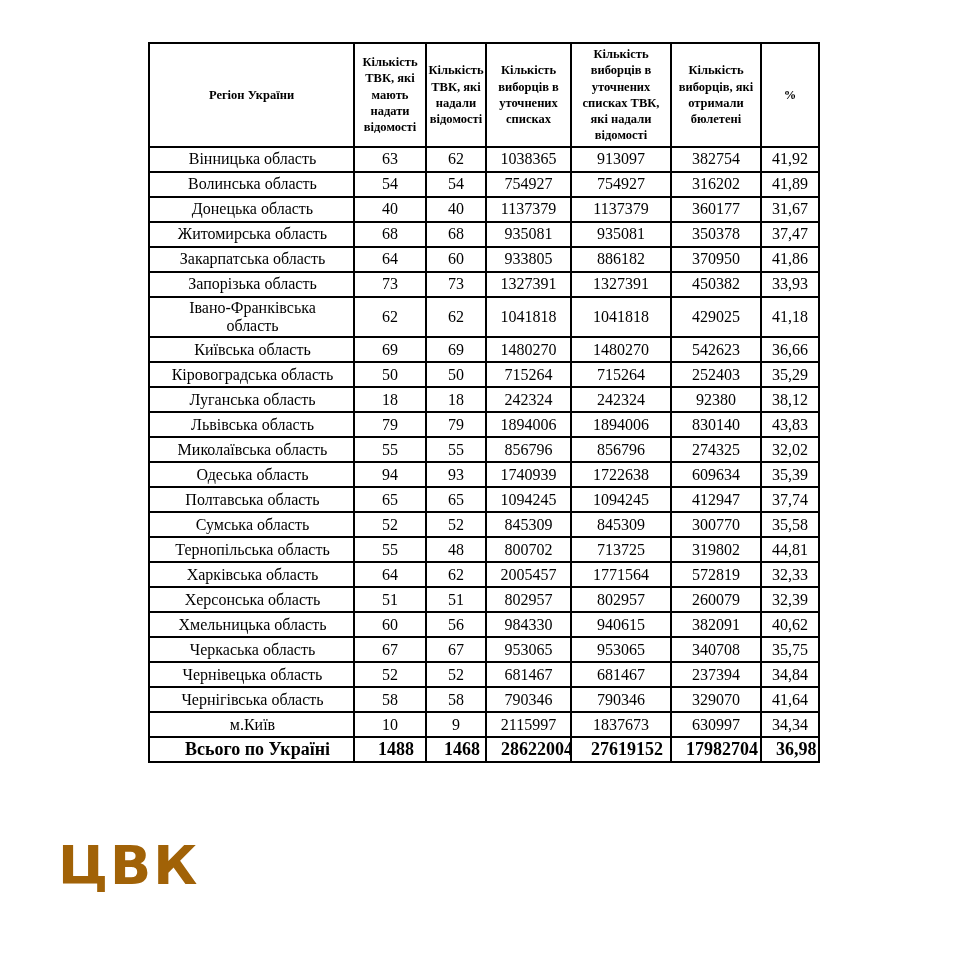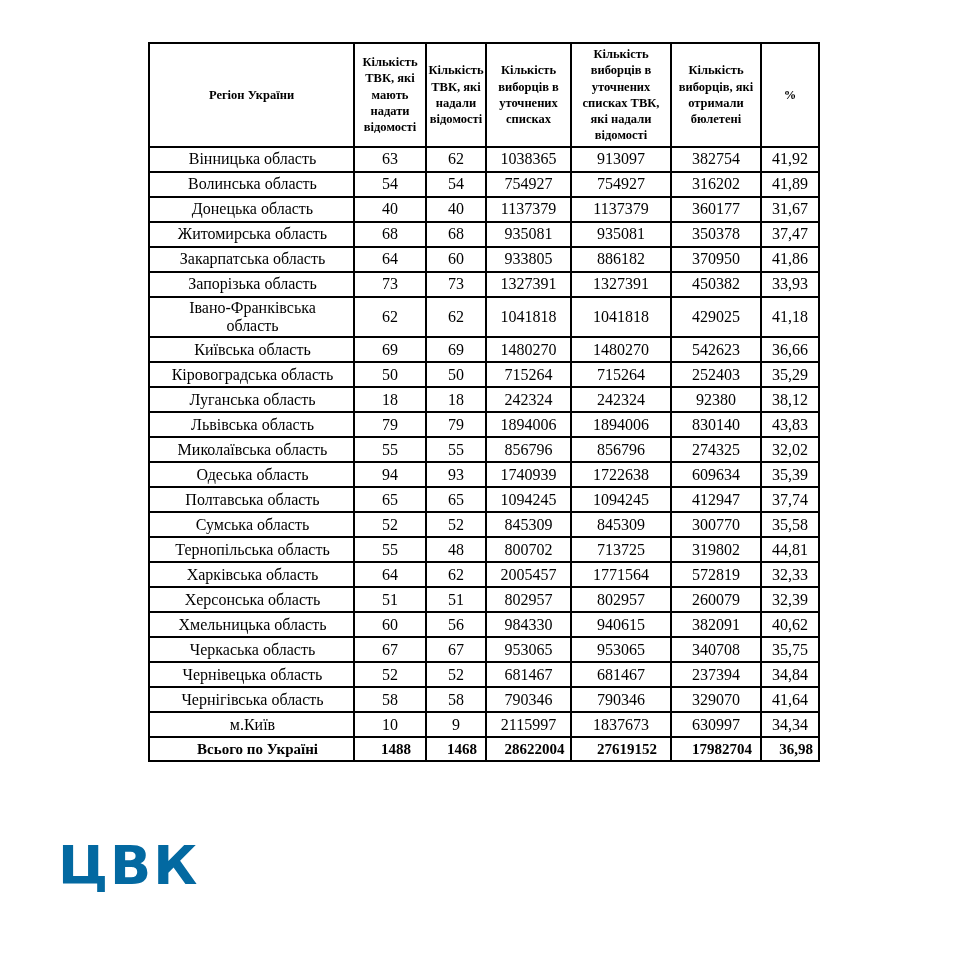--- a/index.html
+++ b/index.html
@@ -47,21 +47,21 @@
     padding: 1px 2px;
     white-space: pre-line;
   }
   table.results td.region {
     text-align: center;
     padding-left: 4px;
   }
   table.results tr.total-row td {
     font-weight: bold;
     height: 24px;
-    font-size: 15px;
+    font-size: 18px;
     padding-left: 14px;
   }
   .logo {
     position: absolute;
     left: 58px;
     top: 836px;
     font-family: "DejaVu Sans", sans-serif;
     font-weight: bold;
     font-size: 54px;
     line-height: 1.1;
@@ -310,15 +310,15 @@
           <td>1488</td>
           <td>1468</td>
           <td>28622004</td>
           <td>27619152</td>
           <td>17982704</td>
           <td>36,98</td>
         </tr>
       </tbody>
   </table>
 
-  <div class="logo" style="color: #0369a1;">ЦВК</div>
+  <div class="logo" style="color: #a16207;">ЦВК</div>
 
 </div>
 
 </body></html>

